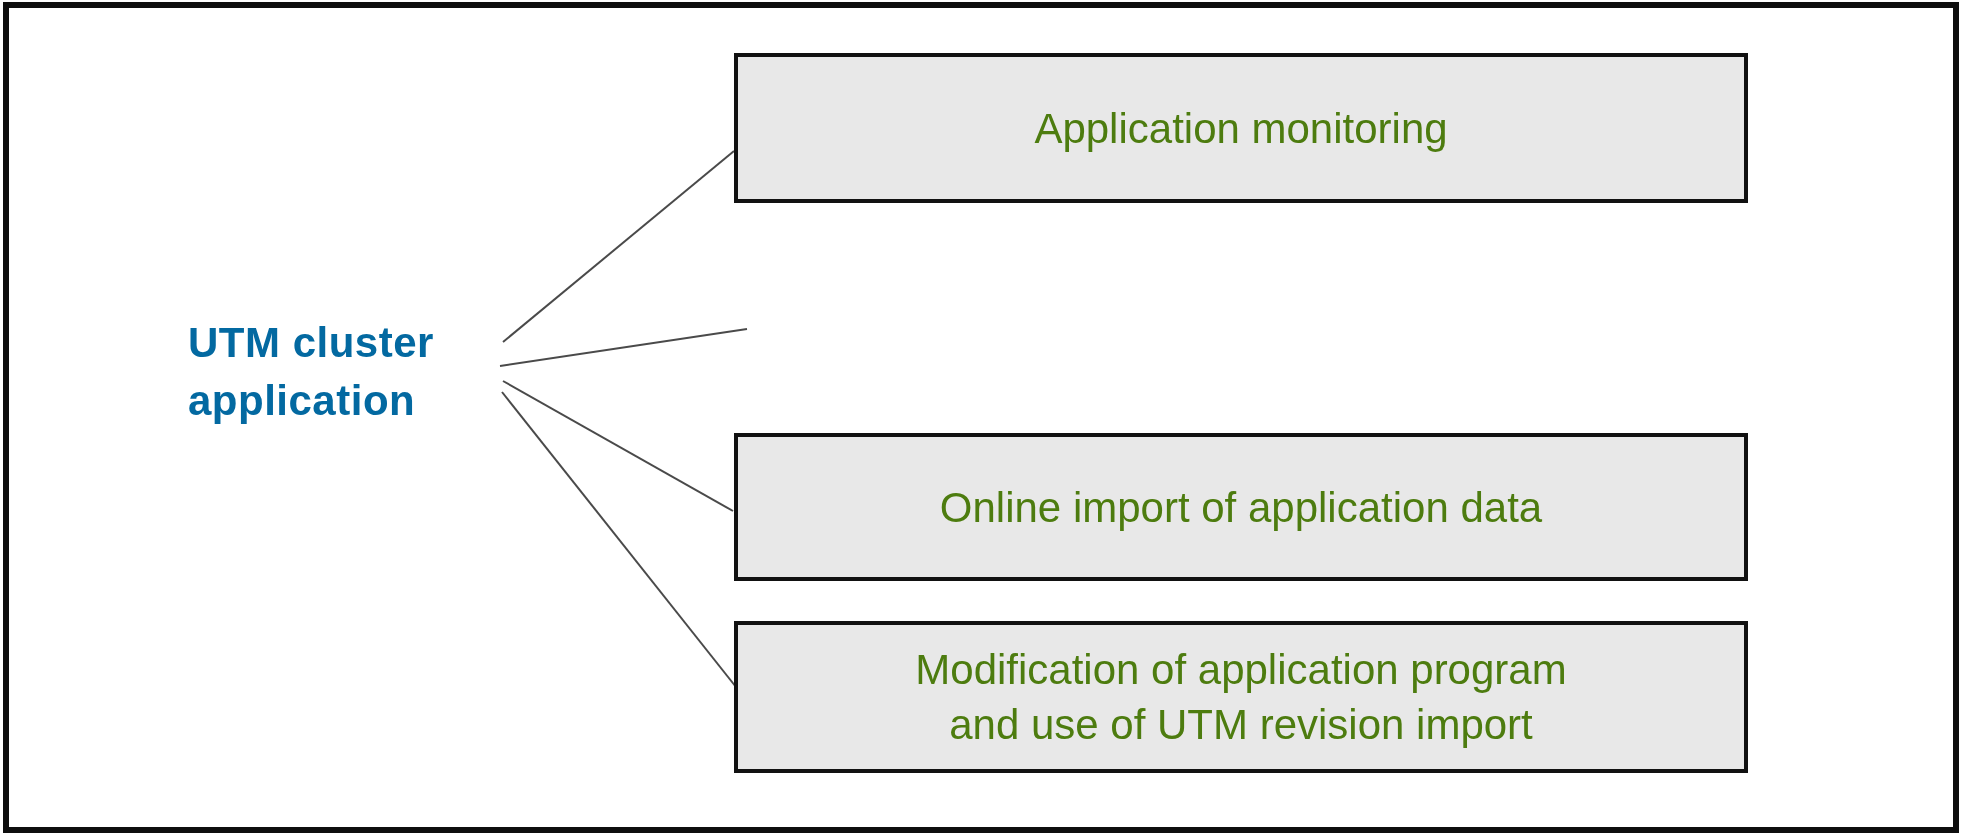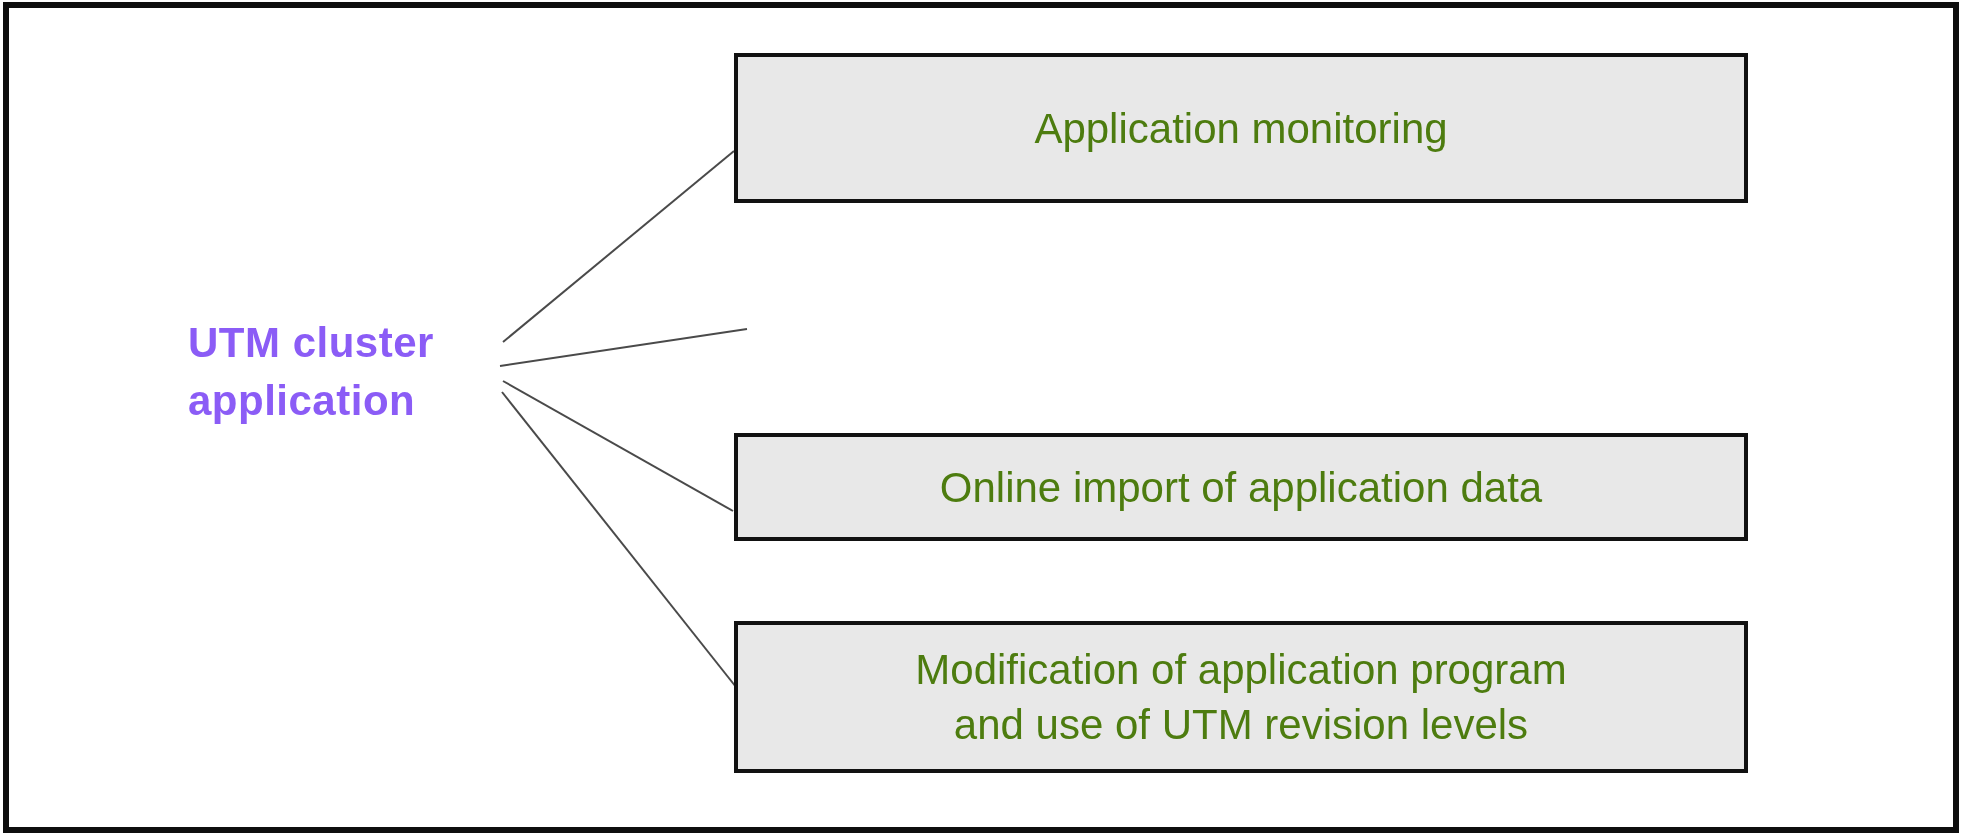--- a/index.html
+++ b/index.html
@@ -35,21 +35,21 @@
     stroke: #4a4a4a;
     stroke-width: 2;
   }
   .root-label {
     position: absolute;
     left: 188px;
     top: 314px;
     font-size: 42px;
     line-height: 58px;
     font-weight: bold;
-    color: #8b5cf6;
+    color: #0369a1;
     white-space: pre-line;
     letter-spacing: 0.5px;
   }
   .node-box {
     position: absolute;
     left: 734px;
     width: 1014px;
     box-sizing: border-box;
     background: #e8e8e8;
     border: 4px solid #111111;
@@ -59,21 +59,21 @@
     text-align: center;
   }
   .node-box .node-label {
     font-size: 42px;
     line-height: 55px;
     color: #4d7c0f;
     white-space: pre-line;
   }
   .box-1 { top: 53px;  height: 150px; }
   .box-2 { top: 243px; height: 146px; }
-  .box-3 { top: 433px; height: 108px; }
+  .box-3 { top: 433px; height: 148px; }
   .box-4 { top: 621px; height: 152px; }
 </style>
 </head>
 <body>
 
 <div class="canvas">
 
   <svg class="connectors" viewBox="0 0 1966 838" xmlns="http://www.w3.org/2000/svg">
     <line x1="503" y1="342" x2="734" y2="151"></line>
     <line x1="500" y1="366" x2="747" y2="329"></line>
@@ -88,18 +88,18 @@
     <span class="node-label">Application monitoring</span>
   </div>
 
 
   <div class="node-box box-3">
     <span class="node-label">Online import of application data</span>
   </div>
 
   <div class="node-box box-4">
     <span class="node-label">Modification of application program
-and use of UTM revision levels</span>
+and use of UTM revision import</span>
   </div>
 
   <div class="frame"></div>
 
 </div>
 
 </body></html>

